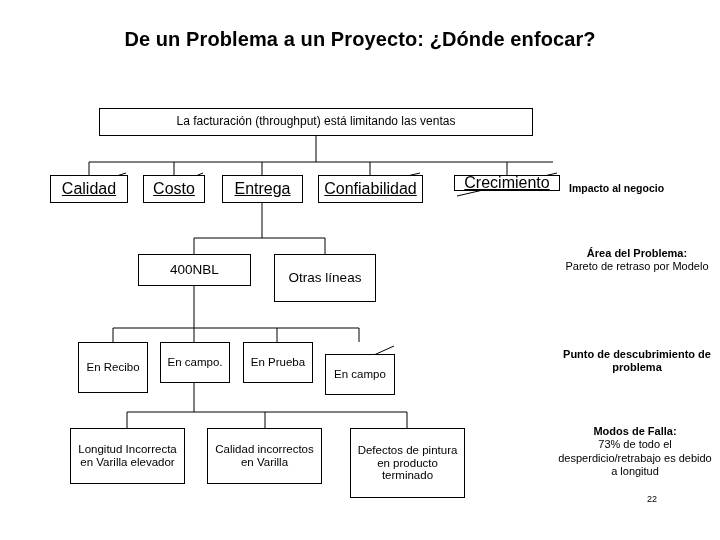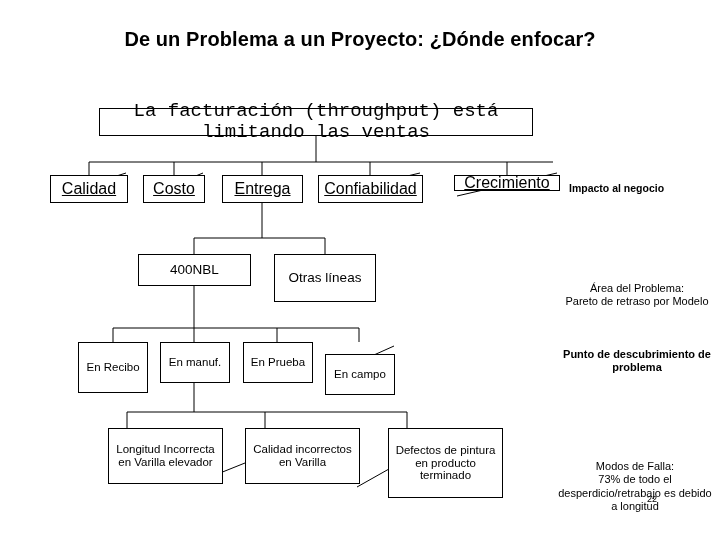--- a/index.html
+++ b/index.html
@@ -42,49 +42,46 @@
     justify-content: center;
     text-align: center;
     line-height: 1.12;
   }
   .node span {
     display: block;
     width: 100%;
     padding: 0 2px;
   }
   .topbox {
-    font-size: 19px;
-    font-family: Liberation Mono, monospace;
+    font-size: 12px;
   }
   .lvl1 {
     font-size: 16px;
     text-decoration: underline;
   }
   .lvl2 {
     font-size: 13.5px;
   }
   .lvl3 {
     font-size: 11.5px;
   }
   .lvl4 {
     font-size: 11.5px;
-    margin-left: 38px;
   }
   .side-text {
     position: absolute;
     text-align: center;
     font-size: 11px;
     line-height: 1.22;
   }
   .side-text.bold {
     font-weight: bold;
   }
   .side-head {
-    font-weight: normal;
-    margin-top: 35px;
+    font-weight: bold;
   }
   .impacto {
     position: absolute;
     font-size: 10.5px;
     font-weight: bold;
     text-align: left;
   }
   .pagenum {
     position: absolute;
     font-size: 9px;
@@ -174,21 +171,21 @@
     <span>400NBL</span>
   </div>
   <div class="node lvl2" style="left:274px; top:254px; width:102px; height:48px;">
     <span>Otras líneas</span>
   </div>
 
   <div class="node lvl3" style="left:78px; top:342px; width:70px; height:51px;">
     <span>En Recibo</span>
   </div>
   <div class="node lvl3" style="left:160px; top:342px; width:70px; height:41px;">
-    <span>En manuf.</span>
+    <span>En campo.</span>
   </div>
   <div class="node lvl3" style="left:243px; top:342px; width:70px; height:41px;">
     <span>En Prueba</span>
   </div>
   <div class="node lvl3" style="left:325px; top:342px; width:70px; height:41px;margin-top:12px;">
     <span>En campo</span>
   </div>
 
   <div class="node lvl4" style="left:70px; top:428px; width:115px; height:56px;">
     <span>Longitud Incorrecta en Varilla elevador</span>

